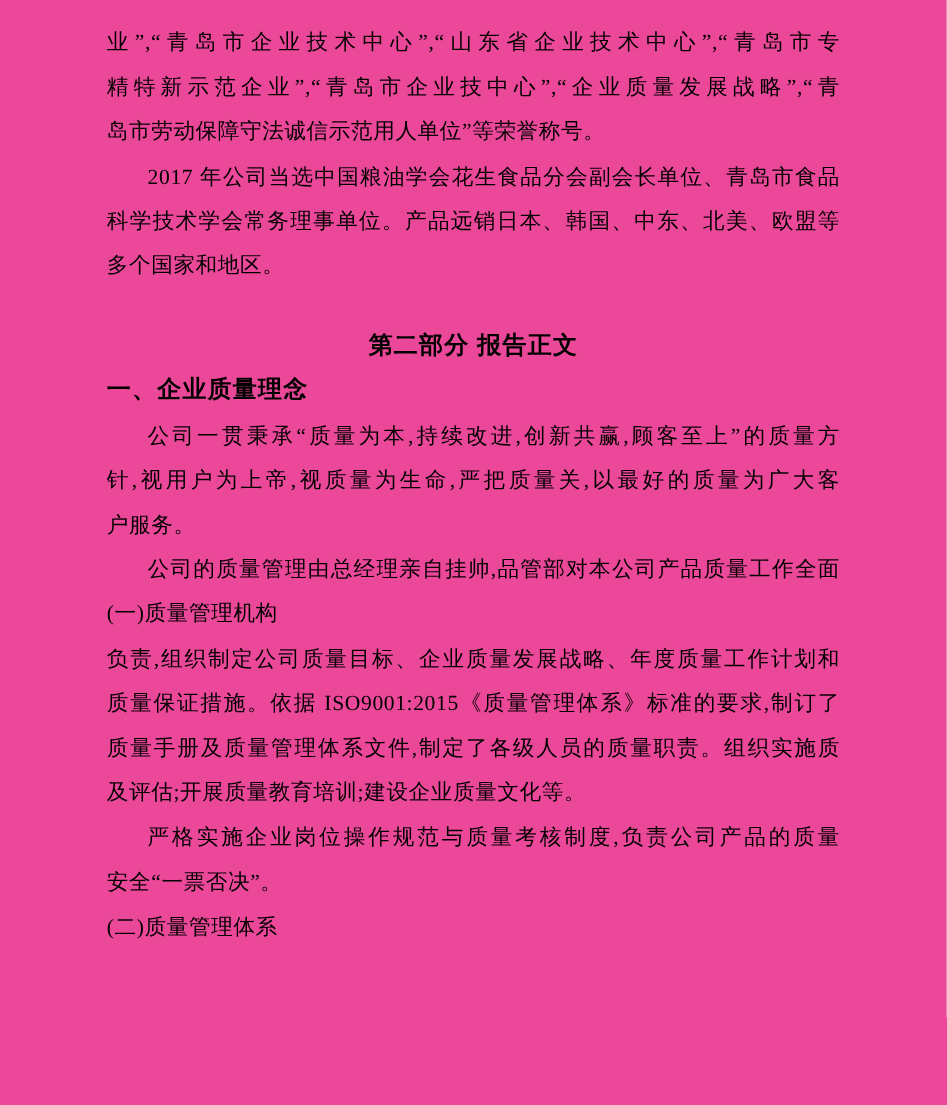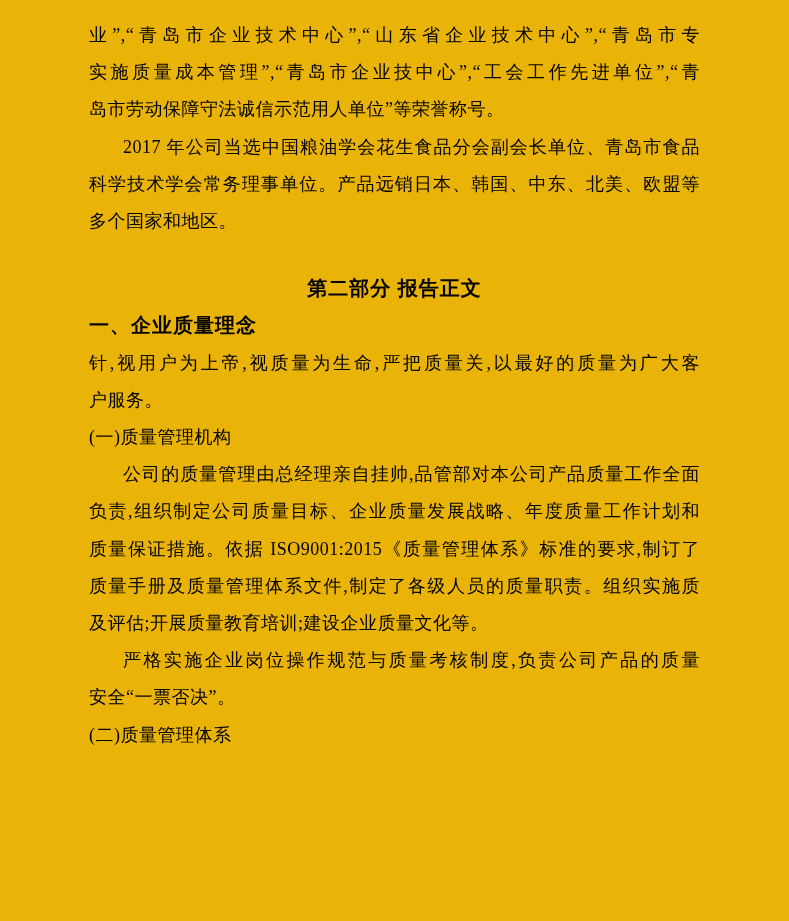--- a/index.html
+++ b/index.html
@@ -4,21 +4,21 @@
 <style>
   html, body {
     margin: 0;
     padding: 0;
     background: #ffffff;
   }
   .page {
     position: relative;
     width: 789px;
     height: 921px;
-    background: #eab308;
+    background: #ec4899;
     color: #000000;
     overflow: hidden;
     font-family: "Liberation Serif", "DejaVu Serif", serif;
   }
   .content {
     padding: 17px 89px 0 89px;
   }
   .ln {
     margin: 0;
     padding: 0;
@@ -50,38 +50,39 @@
     margin-top: 30px;
   }
 </style>
 </head>
 <body>
 
 <div class="page">
   <div class="content">
 
     <p class="ln j">业”,“青岛市企业技术中心”,“山东省企业技术中心”,“青岛市专</p>
-    <p class="ln j">实施质量成本管理”,“青岛市企业技中心”,“工会工作先进单位”,“青</p>
+    <p class="ln j">精特新示范企业”,“青岛市企业技中心”,“企业质量发展战略”,“青</p>
     <p class="ln">岛市劳动保障守法诚信示范用人单位”等荣誉称号。</p>
 
     <p class="ln j ind">2017 年公司当选中国粮油学会花生食品分会副会长单位、青岛市食品</p>
     <p class="ln j">科学技术学会常务理事单位。产品远销日本、韩国、中东、北美、欧盟等</p>
     <p class="ln">多个国家和地区。</p>
 
     <h2 class="ln h title">第二部分 报告正文</h2>
 
     <h3 class="ln h">一、企业质量理念</h3>
 
+    <p class="ln j ind">公司一贯秉承“质量为本,持续改进,创新共赢,顾客至上”的质量方</p>
     <p class="ln j">针,视用户为上帝,视质量为生命,严把质量关,以最好的质量为广大客</p>
     <p class="ln">户服务。</p>
 
 
+    <p class="ln j ind">公司的质量管理由总经理亲自挂帅,品管部对本公司产品质量工作全面</p>
+
     <p class="ln">(一)质量管理机构</p>
-
-    <p class="ln j ind">公司的质量管理由总经理亲自挂帅,品管部对本公司产品质量工作全面</p>
     <p class="ln j">负责,组织制定公司质量目标、企业质量发展战略、年度质量工作计划和</p>
     <p class="ln j">质量保证措施。依据 ISO9001:2015《质量管理体系》标准的要求,制订了</p>
     <p class="ln j">质量手册及质量管理体系文件,制定了各级人员的质量职责。组织实施质</p>
     <p class="ln">及评估;开展质量教育培训;建设企业质量文化等。</p>
 
     <p class="ln j ind">严格实施企业岗位操作规范与质量考核制度,负责公司产品的质量</p>
     <p class="ln">安全“一票否决”。</p>
 
     <p class="ln">(二)质量管理体系</p>
 

